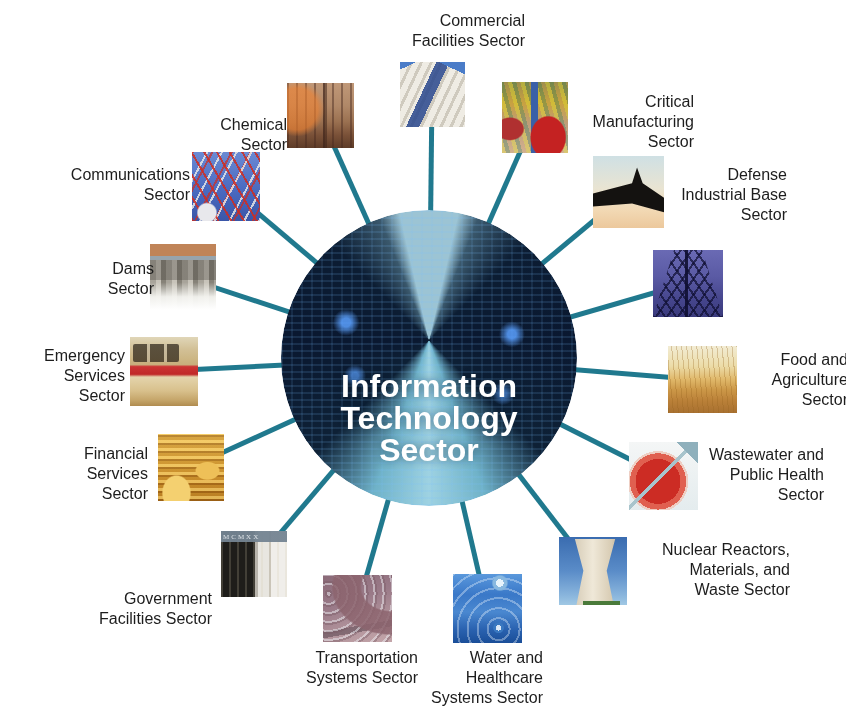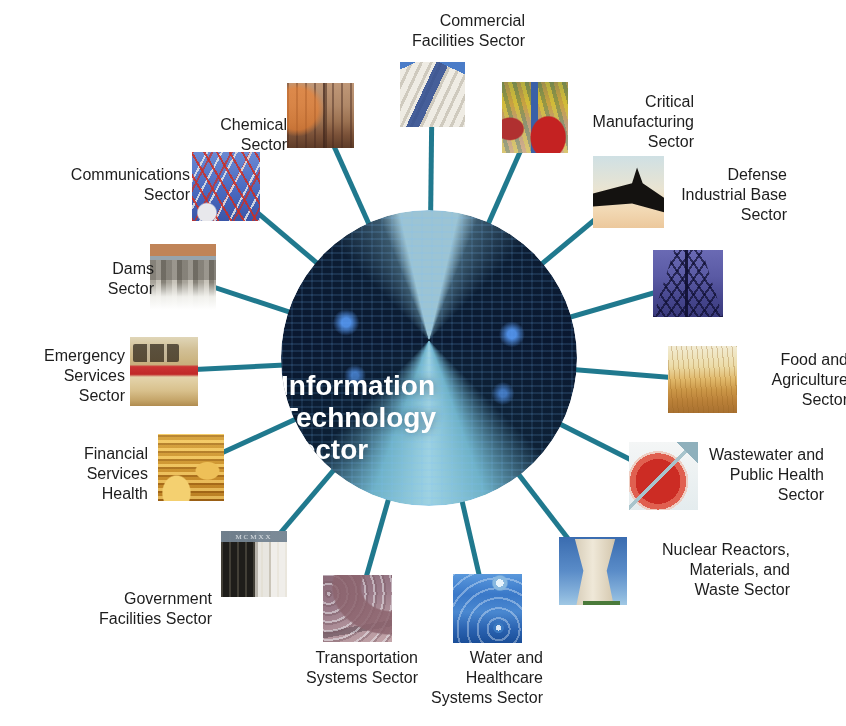--- a/index.html
+++ b/index.html
@@ -34,22 +34,22 @@
         #9ed2e2 180deg,
         #6fb2c8 200deg,
         #0e2136 225deg,
         #0a1830 270deg,
         #0c1d33 315deg,
         #3a586c 338deg,
         #9cc4d4 347deg, #9cc4d4 360deg);
   }
   .center-title{
     position:absolute;left:0;right:0;top:160px;z-index:3;
-    text-align:left;color:#ffffff;font-weight:bold;
-    font-size:28px;line-height:32px;white-space:pre-line;
+    text-align:center;color:#ffffff;font-weight:bold;
+    font-size:32px;line-height:32px;white-space:pre-line;
     text-shadow:0 0 8px rgba(8,26,44,.45);
   }
 
   
   .photo{position:absolute;z-index:2;}
   .label{
     position:absolute;z-index:3;color:#1d1d1d;
     font-size:16px;line-height:20px;text-align:right;white-space:pre-line;
   }
 
@@ -105,21 +105,21 @@
     background:
       radial-gradient(ellipse at 98% 18%, transparent 30%, rgba(140,100,110,.85) 32% 60%, transparent 62%),
       repeating-radial-gradient(circle at 8% 28%, rgba(235,235,240,.5) 0 2px, rgba(120,90,100,.4) 2px 4px, transparent 4px 9px),
       linear-gradient(170deg, transparent 72%, rgba(90,70,80,.55) 72% 80%, transparent 80%),
       linear-gradient(160deg, #8a6a78 0%, #9a7a88 40%, #b2949c 70%, #c4a6aa 100%);}
   .ph-government{left:221px;top:531px;width:66px;height:66px;
     background:
       linear-gradient(180deg, rgba(116,132,146,.95) 0 16%, transparent 16%),
       repeating-linear-gradient(90deg, rgba(210,200,170,.2) 0 2px, transparent 2px 8px),
       linear-gradient(90deg, #1e1d1a 0 52%, #b8b4ac 52% 56%, #e8e6e0 56% 72%, #c8c4bc 72% 76%, #f0eeea 76% 100%);}
-  .inscription{position:absolute;top:2px;left:2px;right:2px;text-align:center;
+  .inscription{position:absolute;top:2px;left:2px;right:2px;
     color:#dde2e6;font-family:"Liberation Serif", serif;font-size:7px;letter-spacing:2px;}
   .ph-financial{left:158px;top:434px;width:66px;height:67px;
     background:
       radial-gradient(ellipse at 28% 88%, #f4d070 0 20%, transparent 22%),
       radial-gradient(ellipse at 75% 55%, #eec058 0 16%, transparent 18%),
       repeating-linear-gradient(0deg, rgba(140,80,10,.5) 0 2px, rgba(250,210,110,.7) 2px 5px, rgba(200,140,40,.5) 5px 8px),
       linear-gradient(180deg, #e8c060 0%, #d8a440 45%, #c08428 75%, #a86e1e 100%);}
   .ph-emergency{left:130px;top:337px;width:68px;height:69px;
     background:linear-gradient(180deg, #e0d6b8 0%, #d2c096 18%, #ccb684 32%, #c8ae7c 40%, #cc3434 43%, #c02828 54%, #e4d4ac 58%, #d8c08c 78%, #c4a468 92%, #b08c50 100%);}
   .ph-emergency::after{content:"";position:absolute;top:10%;height:26%;left:5%;right:28%;border-radius:2px;
@@ -227,21 +227,21 @@
 Materials, and
 Waste Sector</div>
   <div class="label lb-water">Water and
 Healthcare
 Systems Sector</div>
   <div class="label lb-transportation">Transportation
 Systems Sector</div>
   <div class="label lb-government">Government
 Facilities Sector</div>
   <div class="label lb-financial">Financial
-Services Health</div>
+Services Sector</div>
   <div class="label lb-emergency">Emergency
 Services Sector</div>
   <div class="label lb-dams">Dams
 Sector</div>
   <div class="label lb-communications">Communications
 Sector</div>
   <div class="label lb-chemical">Chemical
 Sector</div>
 
 </div>

